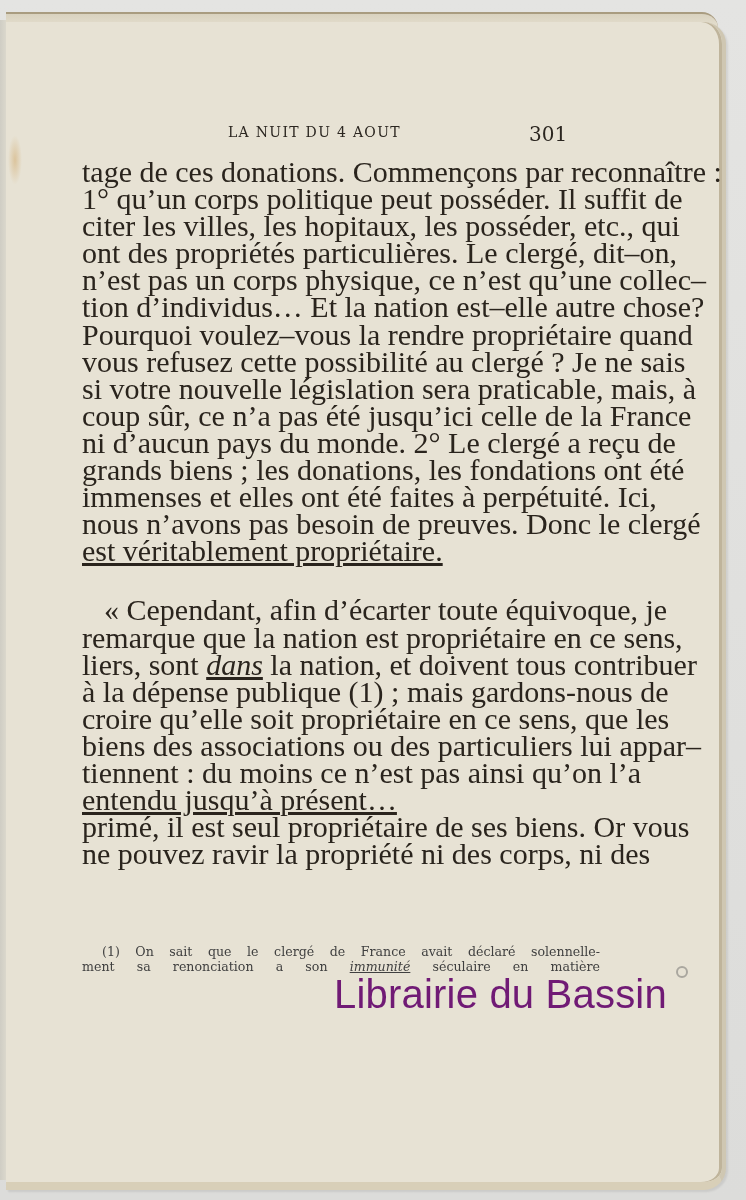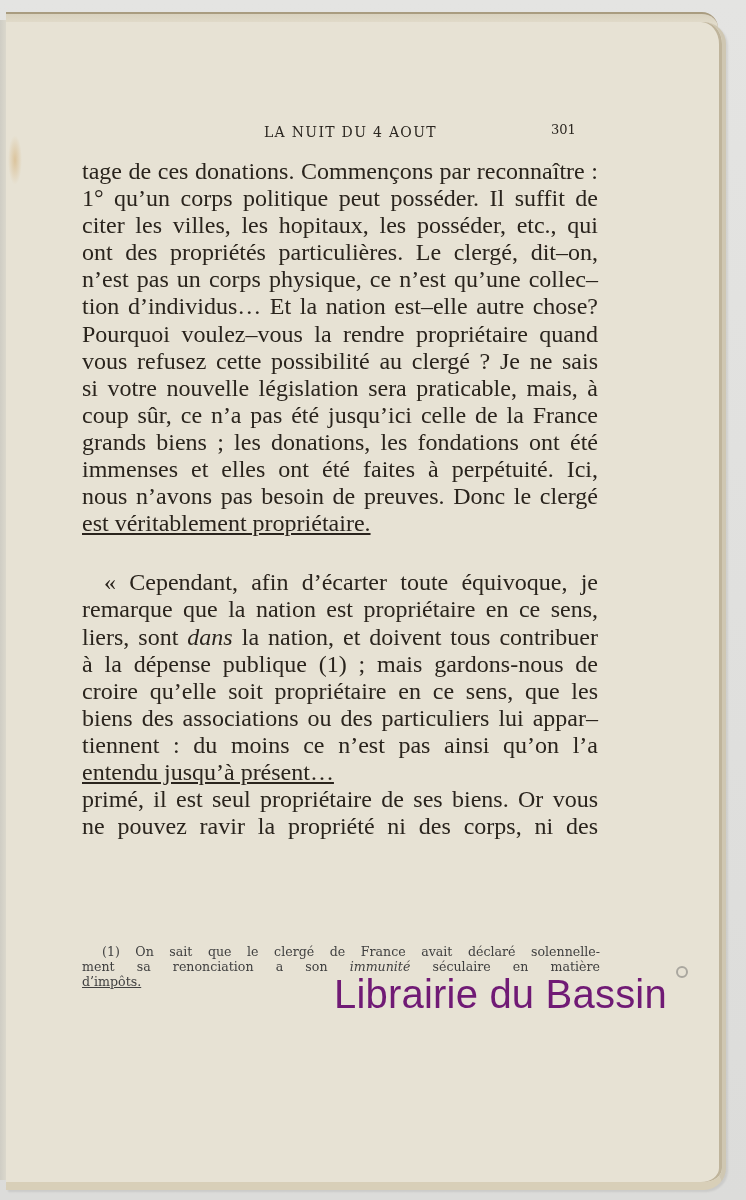--- a/index.html
+++ b/index.html
@@ -52,38 +52,37 @@
       background: radial-gradient(ellipse at center, rgba(205,160,90,0.45) 0%, rgba(205,160,90,0) 70%);
     }
     .running-head {
       position: absolute;
       left: 228px;
       top: 124px;
       font-size: 14px;
       letter-spacing: 1.3px;
       color: #2b2620;
       font-family: "DejaVu Serif", serif;
-      margin-left: 36px;
     }
     .page-number {
       position: absolute;
-      left: 551px;
+      left: 529px;
       top: 122px;
-      font-size: 13px;
+      font-size: 20px;
       color: #2b2620;
       text-align: right;
     }
     .body-text {
       position: absolute;
       left: 82px;
       top: 158px;
       width: 516px;
       color: #2a241d;
       font-family: "Liberation Serif", serif;
-      font-size: 24px;
+      font-size: 30px;
       line-height: 27.1px;
     }
     .line {
       display: block;
       white-space: nowrap;
       text-align: justify;
       text-align-last: justify;
     }
     .line.last {
       text-align-last: left;
@@ -104,20 +103,21 @@
       font-family: "DejaVu Serif", serif;
       font-size: 12.6px;
       line-height: 15px;
       color: #404040;
     }
     .footnote .line.indent {
       padding-left: 20px;
     }
     em {
       font-style: italic;
+      text-decoration: underline;
     }
     .watermark {
       position: absolute;
       left: 334px;
       top: 972px;
       font-family: "Liberation Sans", sans-serif;
       font-size: 40px;
       color: #701a75;
       white-space: nowrap;
       letter-spacing: 0.2px;
@@ -147,37 +147,37 @@
   <span class="line">tage de ces donations. Commençons par reconnaître :</span>
   <span class="line">1° qu’un corps politique peut posséder. Il suffit de</span>
   <span class="line">citer les villes, les hopitaux, les posséder, etc., qui</span>
   <span class="line">ont des propriétés particulières. Le clergé, dit–on,</span>
   <span class="line">n’est pas un corps physique, ce n’est qu’une collec–</span>
   <span class="line">tion d’individus… Et la nation est–elle autre chose?</span>
   <span class="line">Pourquoi voulez–vous la rendre propriétaire quand</span>
   <span class="line">vous refusez cette possibilité au clergé ? Je ne sais</span>
   <span class="line">si votre nouvelle législation sera praticable, mais, à</span>
   <span class="line">coup sûr, ce n’a pas été jusqu’ici celle de la France</span>
+  <span class="line">ni d’aucun pays du monde. 2° Le clergé a reçu de</span>
   <span class="line">grands biens ; les donations, les fondations ont été</span>
   <span class="line">immenses et elles ont été faites à perpétuité. Ici,</span>
   <span class="line">nous n’avons pas besoin de preuves. Donc le clergé</span>
   <span class="line last">est véritablement propriétaire.</span>
   <span class="line indent-quote">« Cependant, afin d’écarter toute équivoque, je</span>
   <span class="line">remarque que la nation est propriétaire en ce sens,</span>
   <span class="line"><span>liers, sont </span><em>dans</em><span> la nation, et doivent tous contribuer</span></span>
   <span class="line">à la dépense publique (1) ; mais gardons-nous de</span>
   <span class="line">croire qu’elle soit propriétaire en ce sens, que les</span>
   <span class="line">biens des associations ou des particuliers lui appar–</span>
   <span class="line">tiennent : du moins ce n’est pas ainsi qu’on l’a</span>
   <span class="line last">entendu jusqu’à présent…</span>
   <span class="line">primé, il est seul propriétaire de ses biens. Or vous</span>
   <span class="line">ne pouvez ravir la propriété ni des corps, ni des</span>
 </div>
 
 <div class="footnote">
   <span class="line indent">(1) On sait que le clergé de France avait déclaré solennelle-</span>
   <span class="line"><span>ment sa renonciation a son </span><em>immunité</em><span> séculaire en matière</span></span>
-  <span class="line last">d’impôts.</span>
 </div>
 
 <div class="ring-mark"></div>
 
 <div class="watermark">Librairie du Bassin</div>
 
 </body></html>

